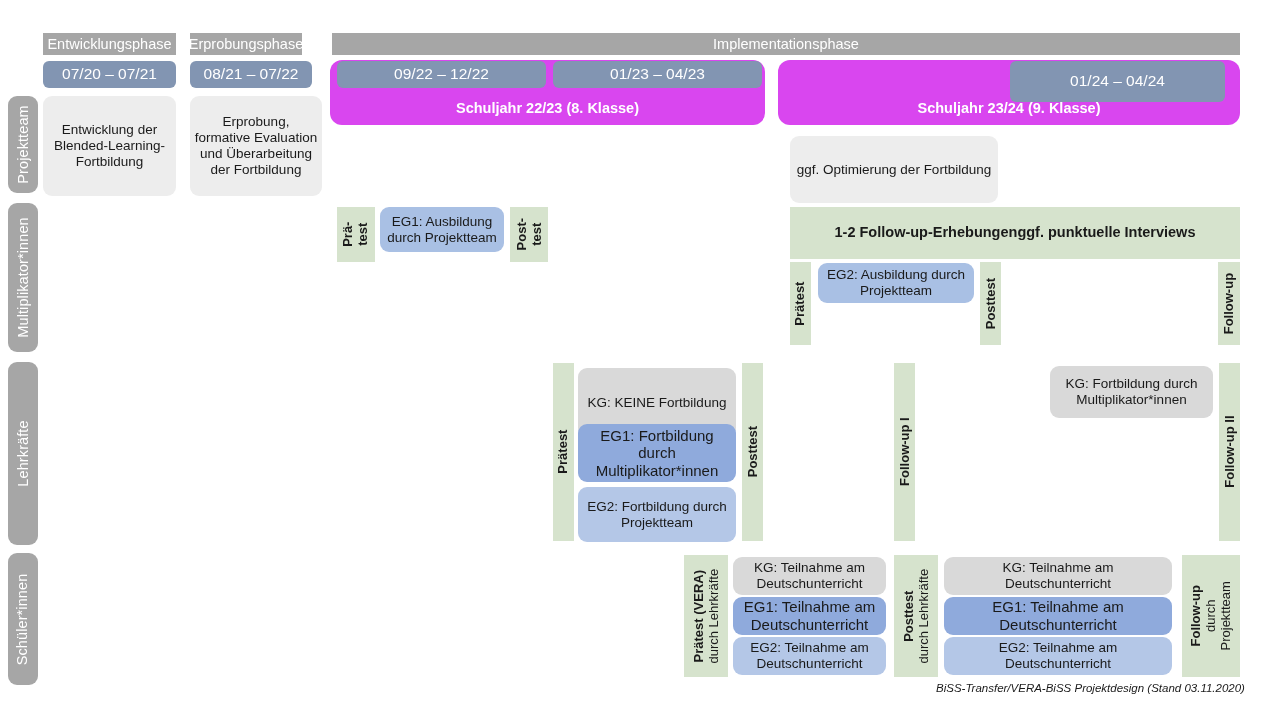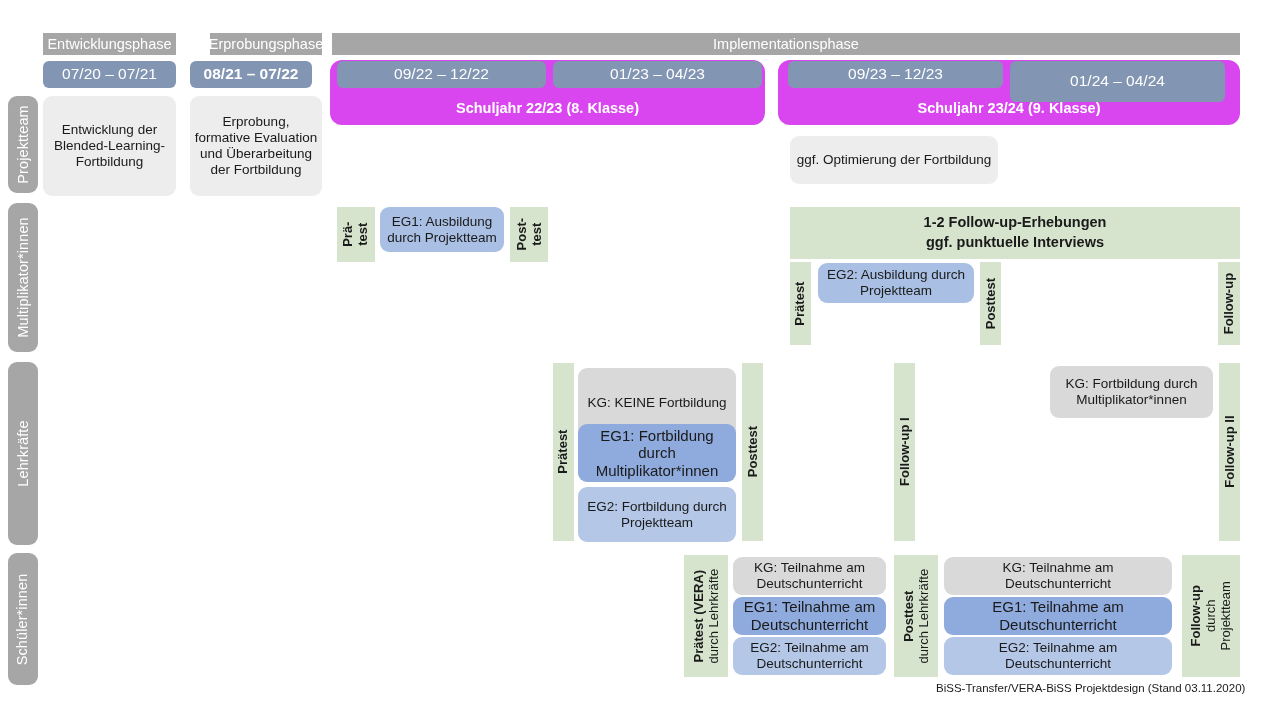--- a/index.html
+++ b/index.html
@@ -65,62 +65,59 @@
   .vstack .sub{font-weight:normal;font-size:13px;}
 
   .vcols{
     transform:rotate(-90deg);
     white-space:nowrap;
     display:flex;flex-direction:column-reverse;align-items:center;
   }
 
   
   .footer{
-    position:absolute;font-size:11.5px;color:#1a1a1a;
+    position:absolute;font-style:italic;font-size:11.5px;color:#1a1a1a;
     white-space:nowrap;
   }
   .pad{padding:2px 4px;}
 </style>
 </head>
 <body>
 
 <div id="stage">
 
   <div class="box phase" style="left:43px;top:33px;width:133px;height:22px;">
     <span>Entwicklungsphase</span>
   </div>
-  <div class="box phase" style="left:190px;top:33px;width:112px;height:22px;margin-left:20px;">
+  <div class="box phase" style="left:190px;top:33px;width:112px;height:22px;">
     <span>Erprobungsphase</span>
   </div>
   <div class="box phase" style="left:332px;top:33px;width:908px;height:22px;">
     <span>Implementationsphase</span>
   </div>
 
   <div class="box schuljahr" style="left:330px;top:60px;width:435px;height:65px;">
     <span>Schuljahr 22/23 (8. Klasse)</span>
   </div>
   <div class="box schuljahr" style="left:778px;top:60px;width:462px;height:65px;align-items:flex-end;">
     <span>Schuljahr 23/24 (9. Klasse)</span>
   </div>
 
   <div class="box period" style="left:43px;top:61px;width:133px;height:27px;">
     <span>07/20 – 07/21</span>
   </div>
-  <div class="box period" style="left:190px;top:61px;width:122px;height:27px;font-weight:bold;">
+  <div class="box period" style="left:190px;top:61px;width:122px;height:27px;">
     <span>08/21 – 07/22</span>
   </div>
   <div class="box period" style="left:337px;top:61px;width:209px;height:27px;">
     <span>09/22 – 12/22</span>
   </div>
   <div class="box period" style="left:553px;top:61px;width:209px;height:27px;">
     <span>01/23 – 04/23</span>
   </div>
-  <div class="box period" style="left:788px;top:61px;width:215px;height:27px;">
-    <span>09/23 – 12/23</span>
-  </div>
   <div class="box period" style="left:1010px;top:61px;width:215px;height:41px;">
     <span>01/24 – 04/24</span>
   </div>
 
   <div class="box rail" style="left:8px;top:96px;width:30px;height:97px;">
     <span class="vtxt">Projektteam</span>
   </div>
   <div class="box rail" style="left:8px;top:203px;width:30px;height:149px;">
     <span class="vtxt">Multiplikator*innen</span>
   </div>
@@ -130,41 +127,41 @@
   <div class="box rail" style="left:8px;top:553px;width:30px;height:132px;">
     <span class="vtxt">Schüler*innen</span>
   </div>
 
   <div class="box greylight pad" style="left:43px;top:96px;width:133px;height:100px;">
     <span>Entwicklung der Blended-Learning-Fortbildung</span>
   </div>
   <div class="box greylight pad" style="left:190px;top:96px;width:132px;height:100px;">
     <span>Erprobung, formative Evaluation und Überarbeitung der Fortbildung</span>
   </div>
-  <div class="box greylight pad" style="left:790px;top:136px;width:208px;height:48px;">
+  <div class="box greylight pad" style="left:790px;top:136px;width:208px;height:67px;">
     <span>ggf. Optimierung der Fortbildung</span>
   </div>
 
   <div class="box green" style="left:337px;top:207px;width:38px;height:55px;">
     <span class="vcols">
       <span>test</span>
       <span>Prä-</span>
     </span>
   </div>
   <div class="box blue-m pad" style="left:380px;top:207px;width:124px;height:45px;">
     <span>EG1: Ausbildung durch Projektteam</span>
   </div>
   <div class="box green" style="left:510px;top:207px;width:38px;height:55px;">
     <span class="vcols">
       <span>test</span>
       <span>Post-</span>
     </span>
   </div>
 
-  <div class="box green wide" style="left:790px;top:207px;width:450px;height:52px;flex-direction:column;">
+  <div class="box green wide" style="left:790px;top:207px;width:450px;height:52px;flex-direction:row;">
     <span>1-2 Follow-up-Erhebungen</span>
     <span>ggf. punktuelle Interviews</span>
   </div>
 
   <div class="box green" style="left:790px;top:262px;width:21px;height:83px;">
     <span class="vtxt">Prätest</span>
   </div>
   <div class="box blue-m pad" style="left:818px;top:263px;width:156px;height:40px;">
     <span>EG2: Ausbildung durch Projektteam</span>
   </div>

